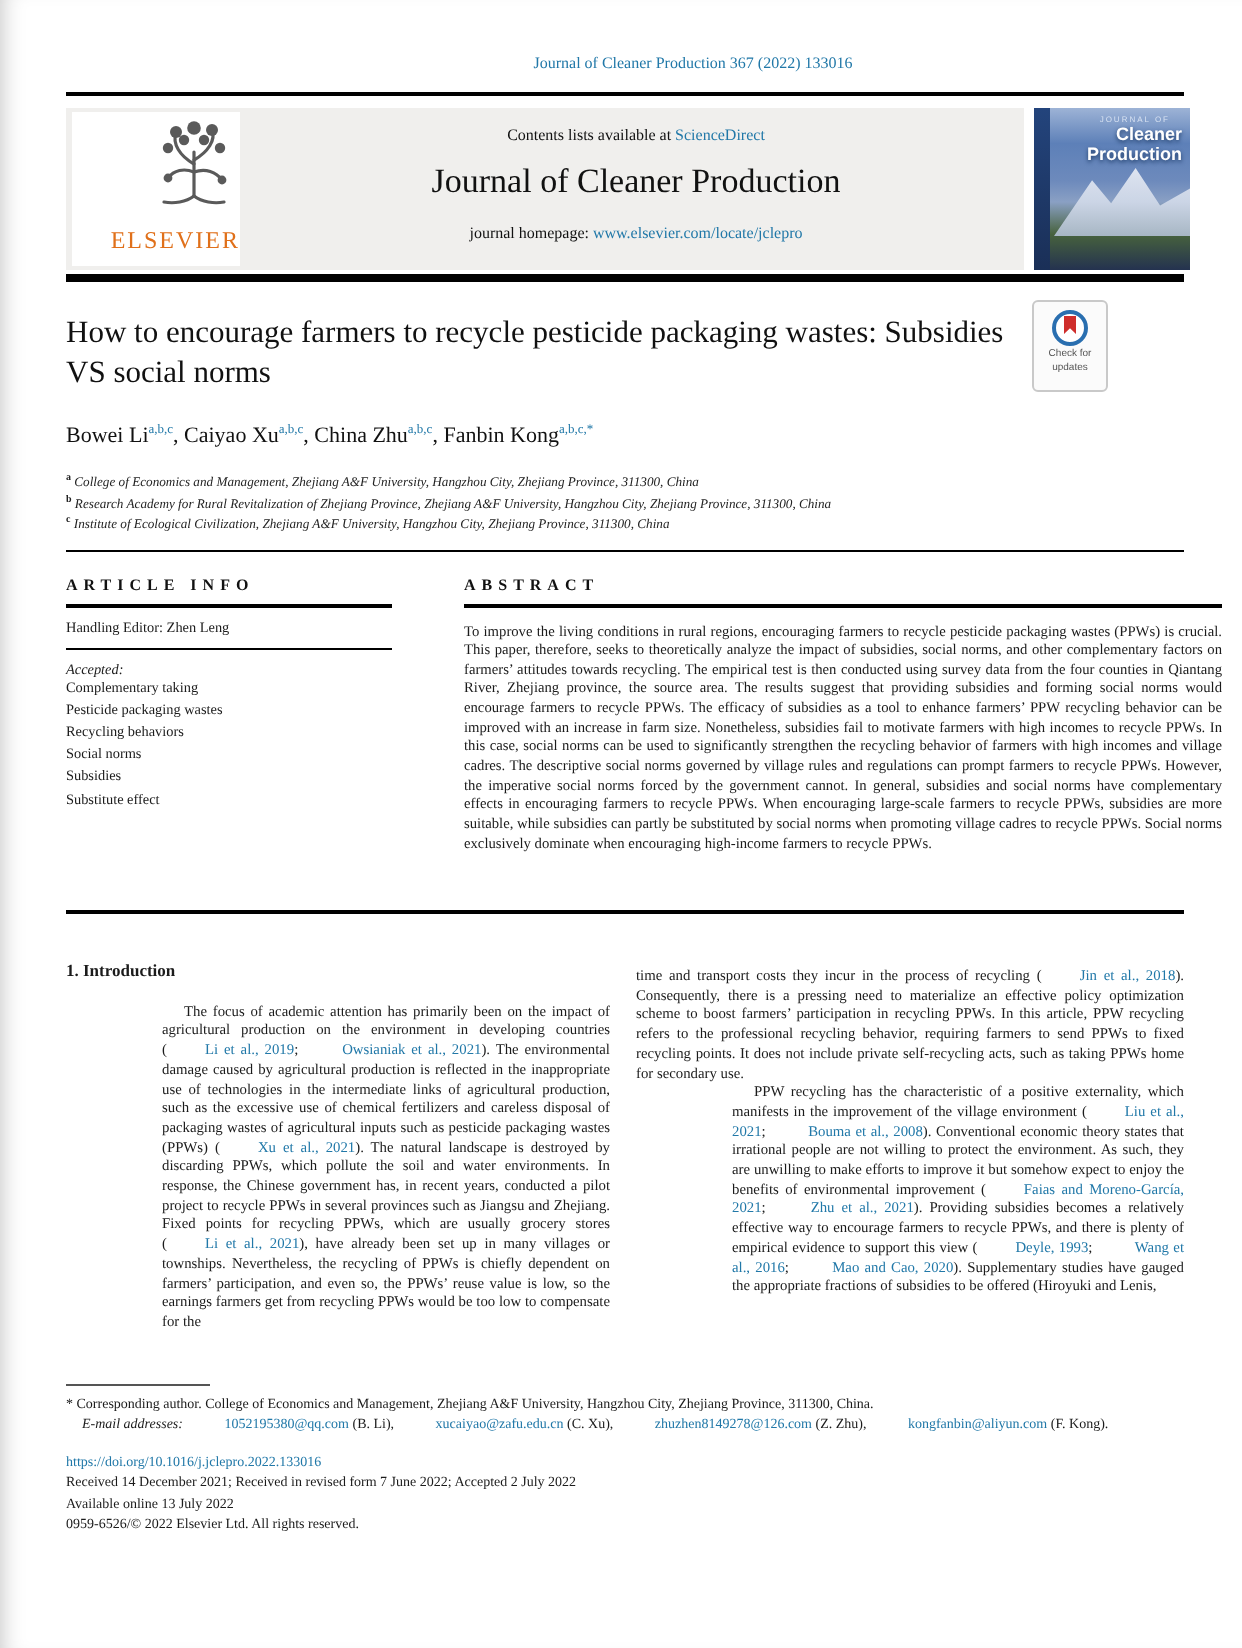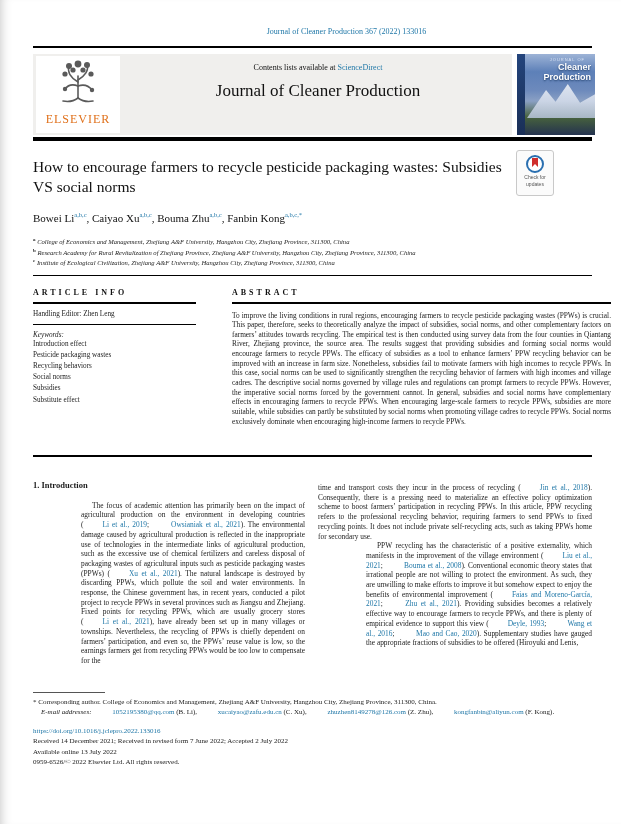--- a/index.html
+++ b/index.html
@@ -8,21 +8,21 @@
         box-shadow:inset 10px 0 12px -10px #bdbdbd;}
   .abs{position:absolute;}
   a,.link{color:#2178a8;text-decoration:none;cursor:pointer;}
   .cite{color:#2178a8;padding-left:19px;}
   .running-head{top:27px;left:0;width:100%;text-align:center;font-size:8px;color:#2178a8;padding-left:36px;}
   .rule{background:#000;left:33px;right:29px;}
   .rule-thin{height:1px;}
   .hdr-rule-top{top:46px;height:2px;}
   .hdr-rule-bot{top:137px;height:4px;}
   .header-box{top:54px;left:33px;width:479px;height:81px;background:#f0efed;}
-  .logo-block{top:56px;left:36px;width:84px;height:77px;background:#ffffff;text-align:center;}
+  .logo-block{top:56px;left:36px;width:84px;height:77px;background:#ffffff;text-align:right;}
   .logo-tree{margin-top:2px;}
   .logo-word{font-size:12px;color:#e0701a;letter-spacing:1px;margin-top:-2px;font-family:"Liberation Serif",serif;}
   .hdr-center{top:54px;left:124px;width:388px;height:81px;text-align:center;}
   .hdr-contents{margin-top:9px;font-size:8px;color:#111;}
   .hdr-journal{margin-top:9px;font-size:17px;color:#111;}
   .hdr-homepage{margin-top:11px;font-size:8px;color:#111;}
   .cover{top:54px;left:517px;width:78px;height:81px;background:
      linear-gradient(180deg,#9db3d6 0%,#5d80b8 22%,#6d8abc 45%,#8aa0c4 58%,#47623d 78%,#24324f 100%);
      overflow:hidden;}
   .cover-spine{position:absolute;left:0;top:0;width:8px;height:100%;
@@ -104,20 +104,21 @@
           <circle cx="10" cy="31" r="2.2"></circle>
         <circle cx="37" cy="32" r="2.2"></circle>
       </g>
     </svg>
     <div class="logo-word">ELSEVIER</div>
   </div>
 
   <div class="abs hdr-center">
     <div class="hdr-contents"><span>Contents lists available at </span><span class="link">ScienceDirect</span></div>
     <div class="hdr-journal">Journal of Cleaner Production</div>
+    <div class="hdr-homepage"><span>journal homepage: </span><span class="link">www.elsevier.com/locate/jclepro</span></div>
   </div>
 
   <div class="abs cover">
     <div class="cover-spine"></div>
     <div class="cover-mtn"></div>
     <div class="cover-cap">JOURNAL OF</div>
     <div class="cover-t1">Cleaner</div>
     <div class="cover-t2">Production</div>
   </div>
 
@@ -126,38 +127,38 @@
   <div class="abs title">How to encourage farmers to recycle pesticide packaging wastes: Subsidies VS social norms</div>
 
   <div class="abs badge">
     <div class="cm-circle">
         <div class="cm-book"></div>
       </div>
     <div class="badge-txt"><span>Check for</span><br><span>updates</span></div>
   </div>
 
   <div class="abs authors">
-    <span><span>Bowei Li</span><sup>a,b,c</sup></span><span>, </span><span><span>Caiyao Xu</span><sup>a,b,c</sup></span><span>, </span><span><span>Bouma Zhu</span><sup>a,b,c</sup></span><span>, </span><span><span>Fanbin Kong</span><sup>a,b,c,*</sup></span>
+    <span><span>Bowei Li</span><sup>a,b,c</sup></span><span>, </span><span><span>Caiyao Xu</span><sup>a,b,c</sup></span><span>, </span><span><span>China Zhu</span><sup>a,b,c</sup></span><span>, </span><span><span>Fanbin Kong</span><sup>a,b,c,*</sup></span>
   </div>
 
   <div class="abs affils">
     <div><sup>a</sup><span> College of Economics and Management, Zhejiang A&amp;F University, Hangzhou City, Zhejiang Province, 311300, China</span></div>
     <div><sup>b</sup><span> Research Academy for Rural Revitalization of Zhejiang Province, Zhejiang A&amp;F University, Hangzhou City, Zhejiang Province, 311300, China</span></div>
     <div><sup>c</sup><span> Institute of Ecological Civilization, Zhejiang A&amp;F University, Hangzhou City, Zhejiang Province, 311300, China</span></div>
   </div>
 
   <div class="abs rule rule-thin rule-under-affil"></div>
 
   <div class="abs info-col">
     <div class="sec-head">ARTICLE INFO</div>
     <div class="info-rule"></div>
     <div class="handling">Handling Editor: Zhen Leng</div>
     <div class="info-rule2"></div>
-    <div class="kw-title">Keywords:</div>
-    <div class="kw">Introduction effect</div>
+    <div class="kw-title">Accepted:</div>
+    <div class="kw">Complementary taking</div>
     <div class="kw">Pesticide packaging wastes</div>
     <div class="kw">Recycling behaviors</div>
     <div class="kw">Social norms</div>
     <div class="kw">Subsidies</div>
     <div class="kw">Substitute effect</div>
   </div>
 
   <div class="abs abs-col">
     <div class="sec-head">ABSTRACT</div>
     <div class="abs-rule"></div>

